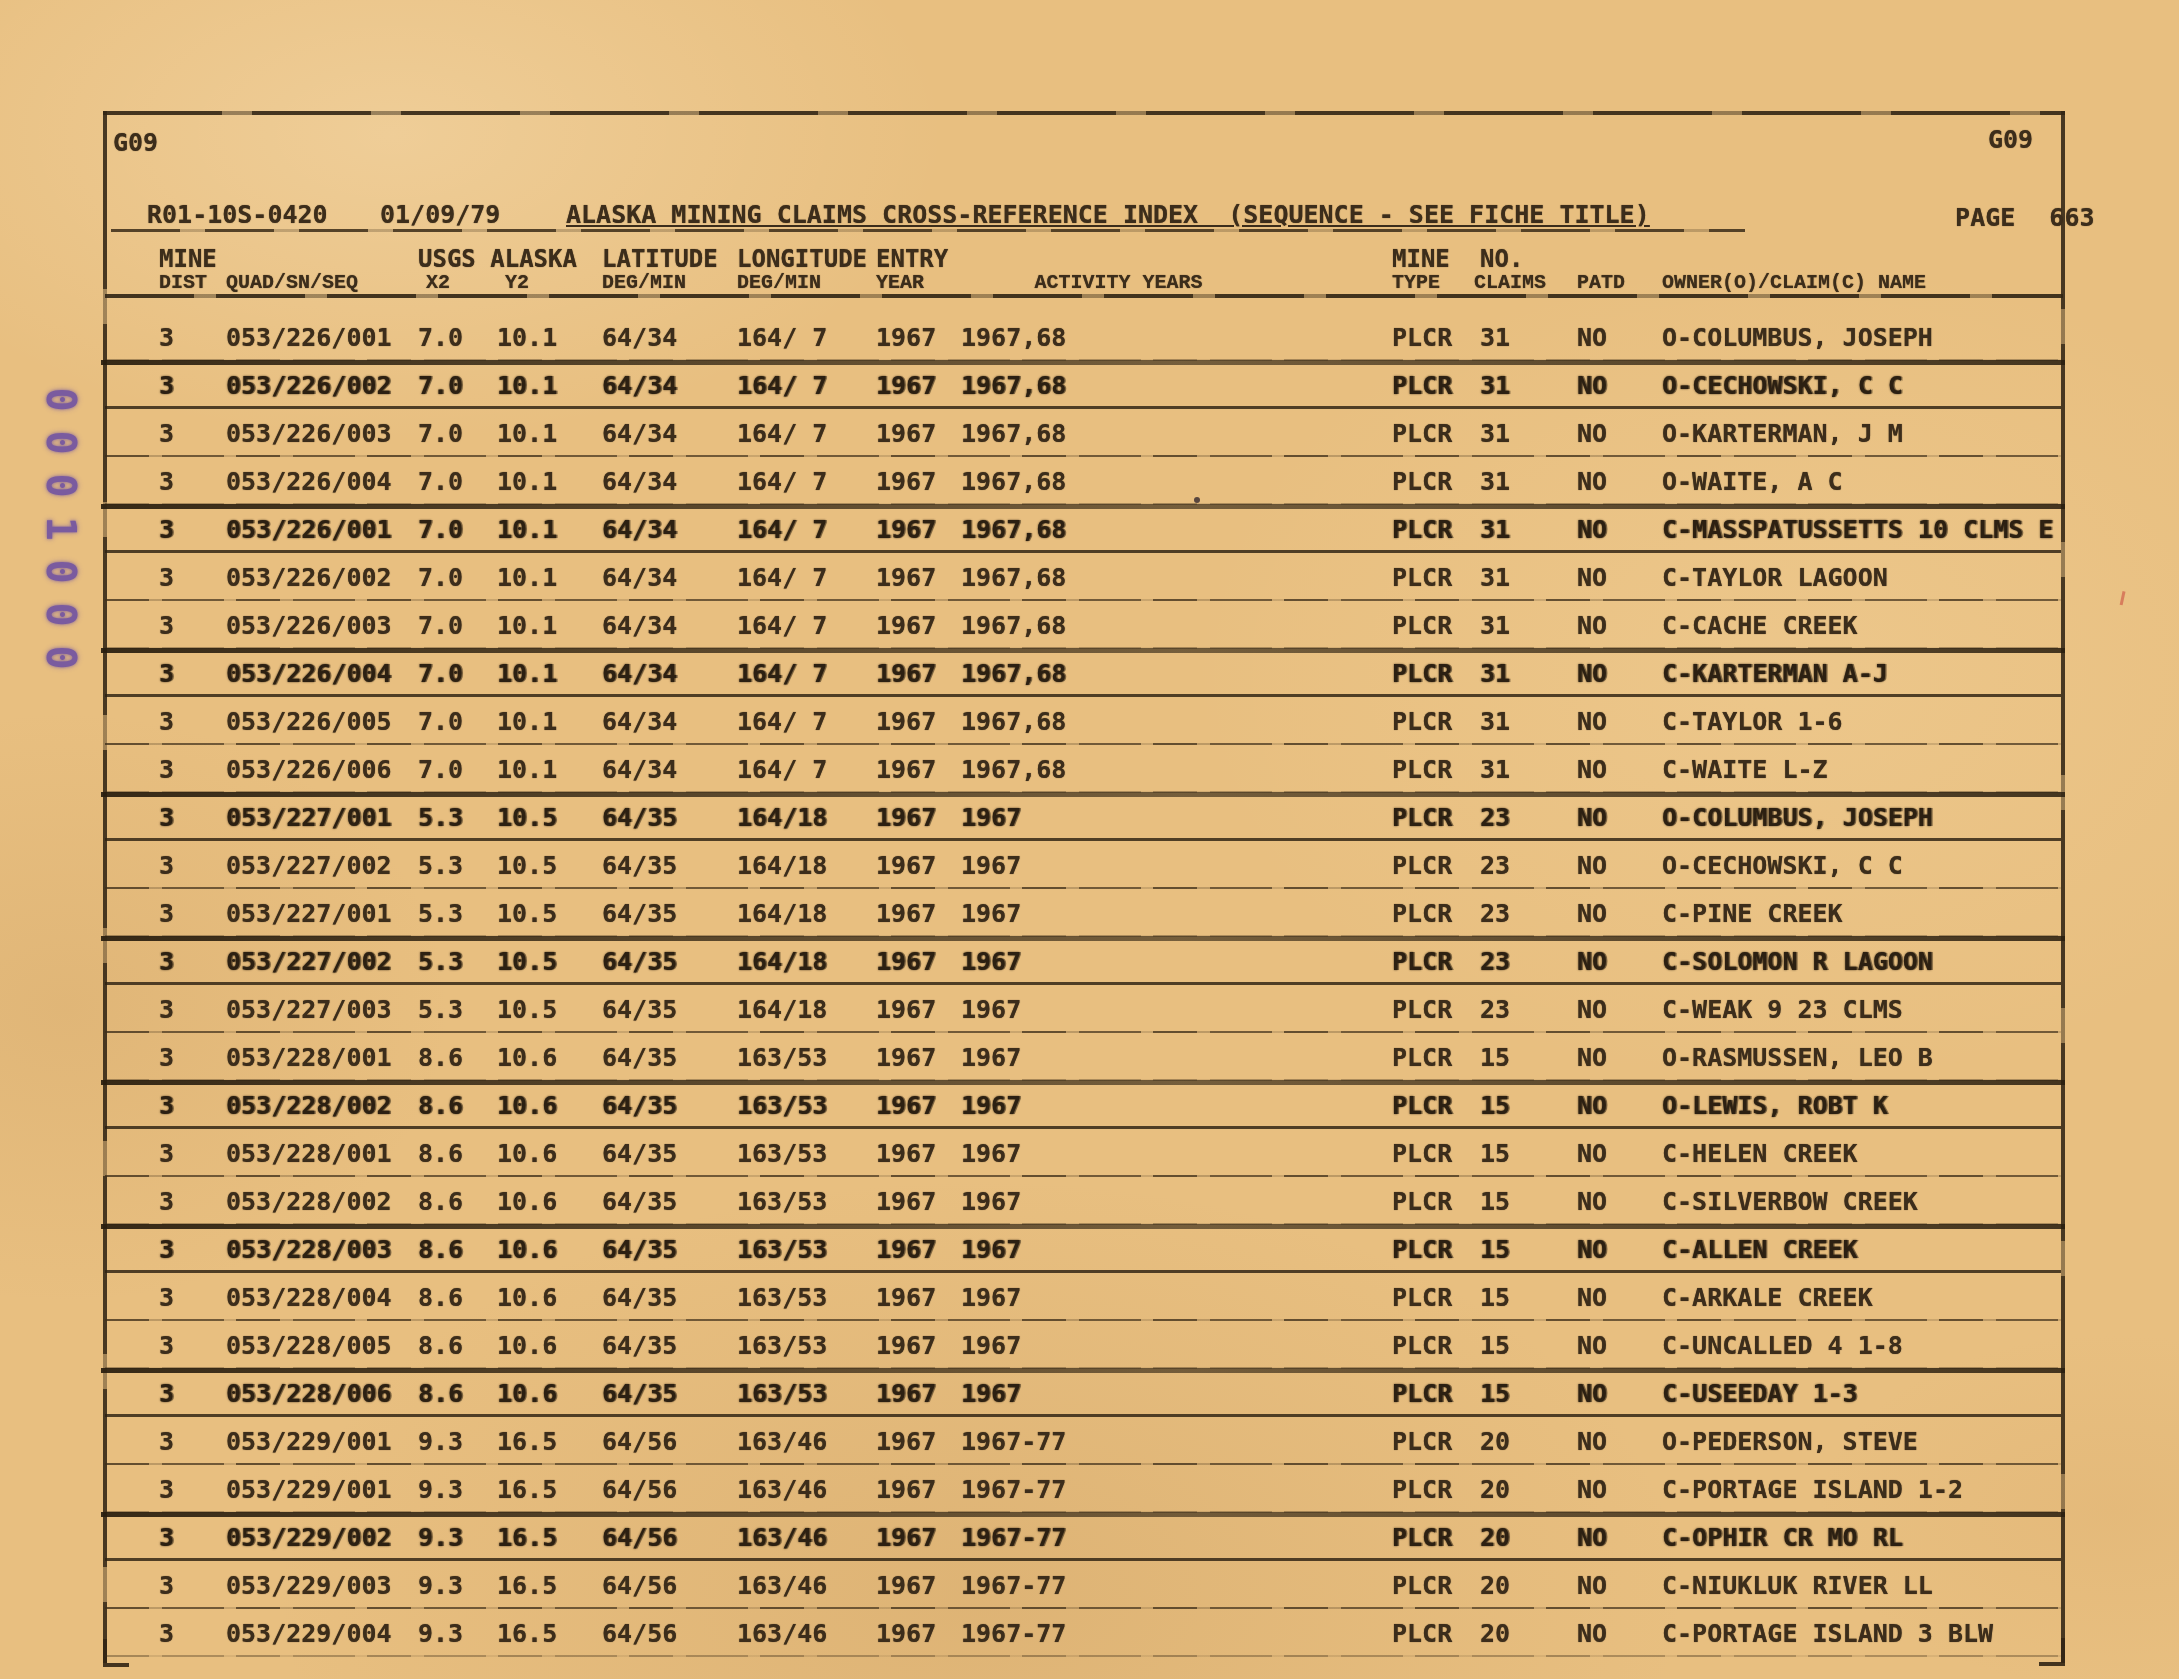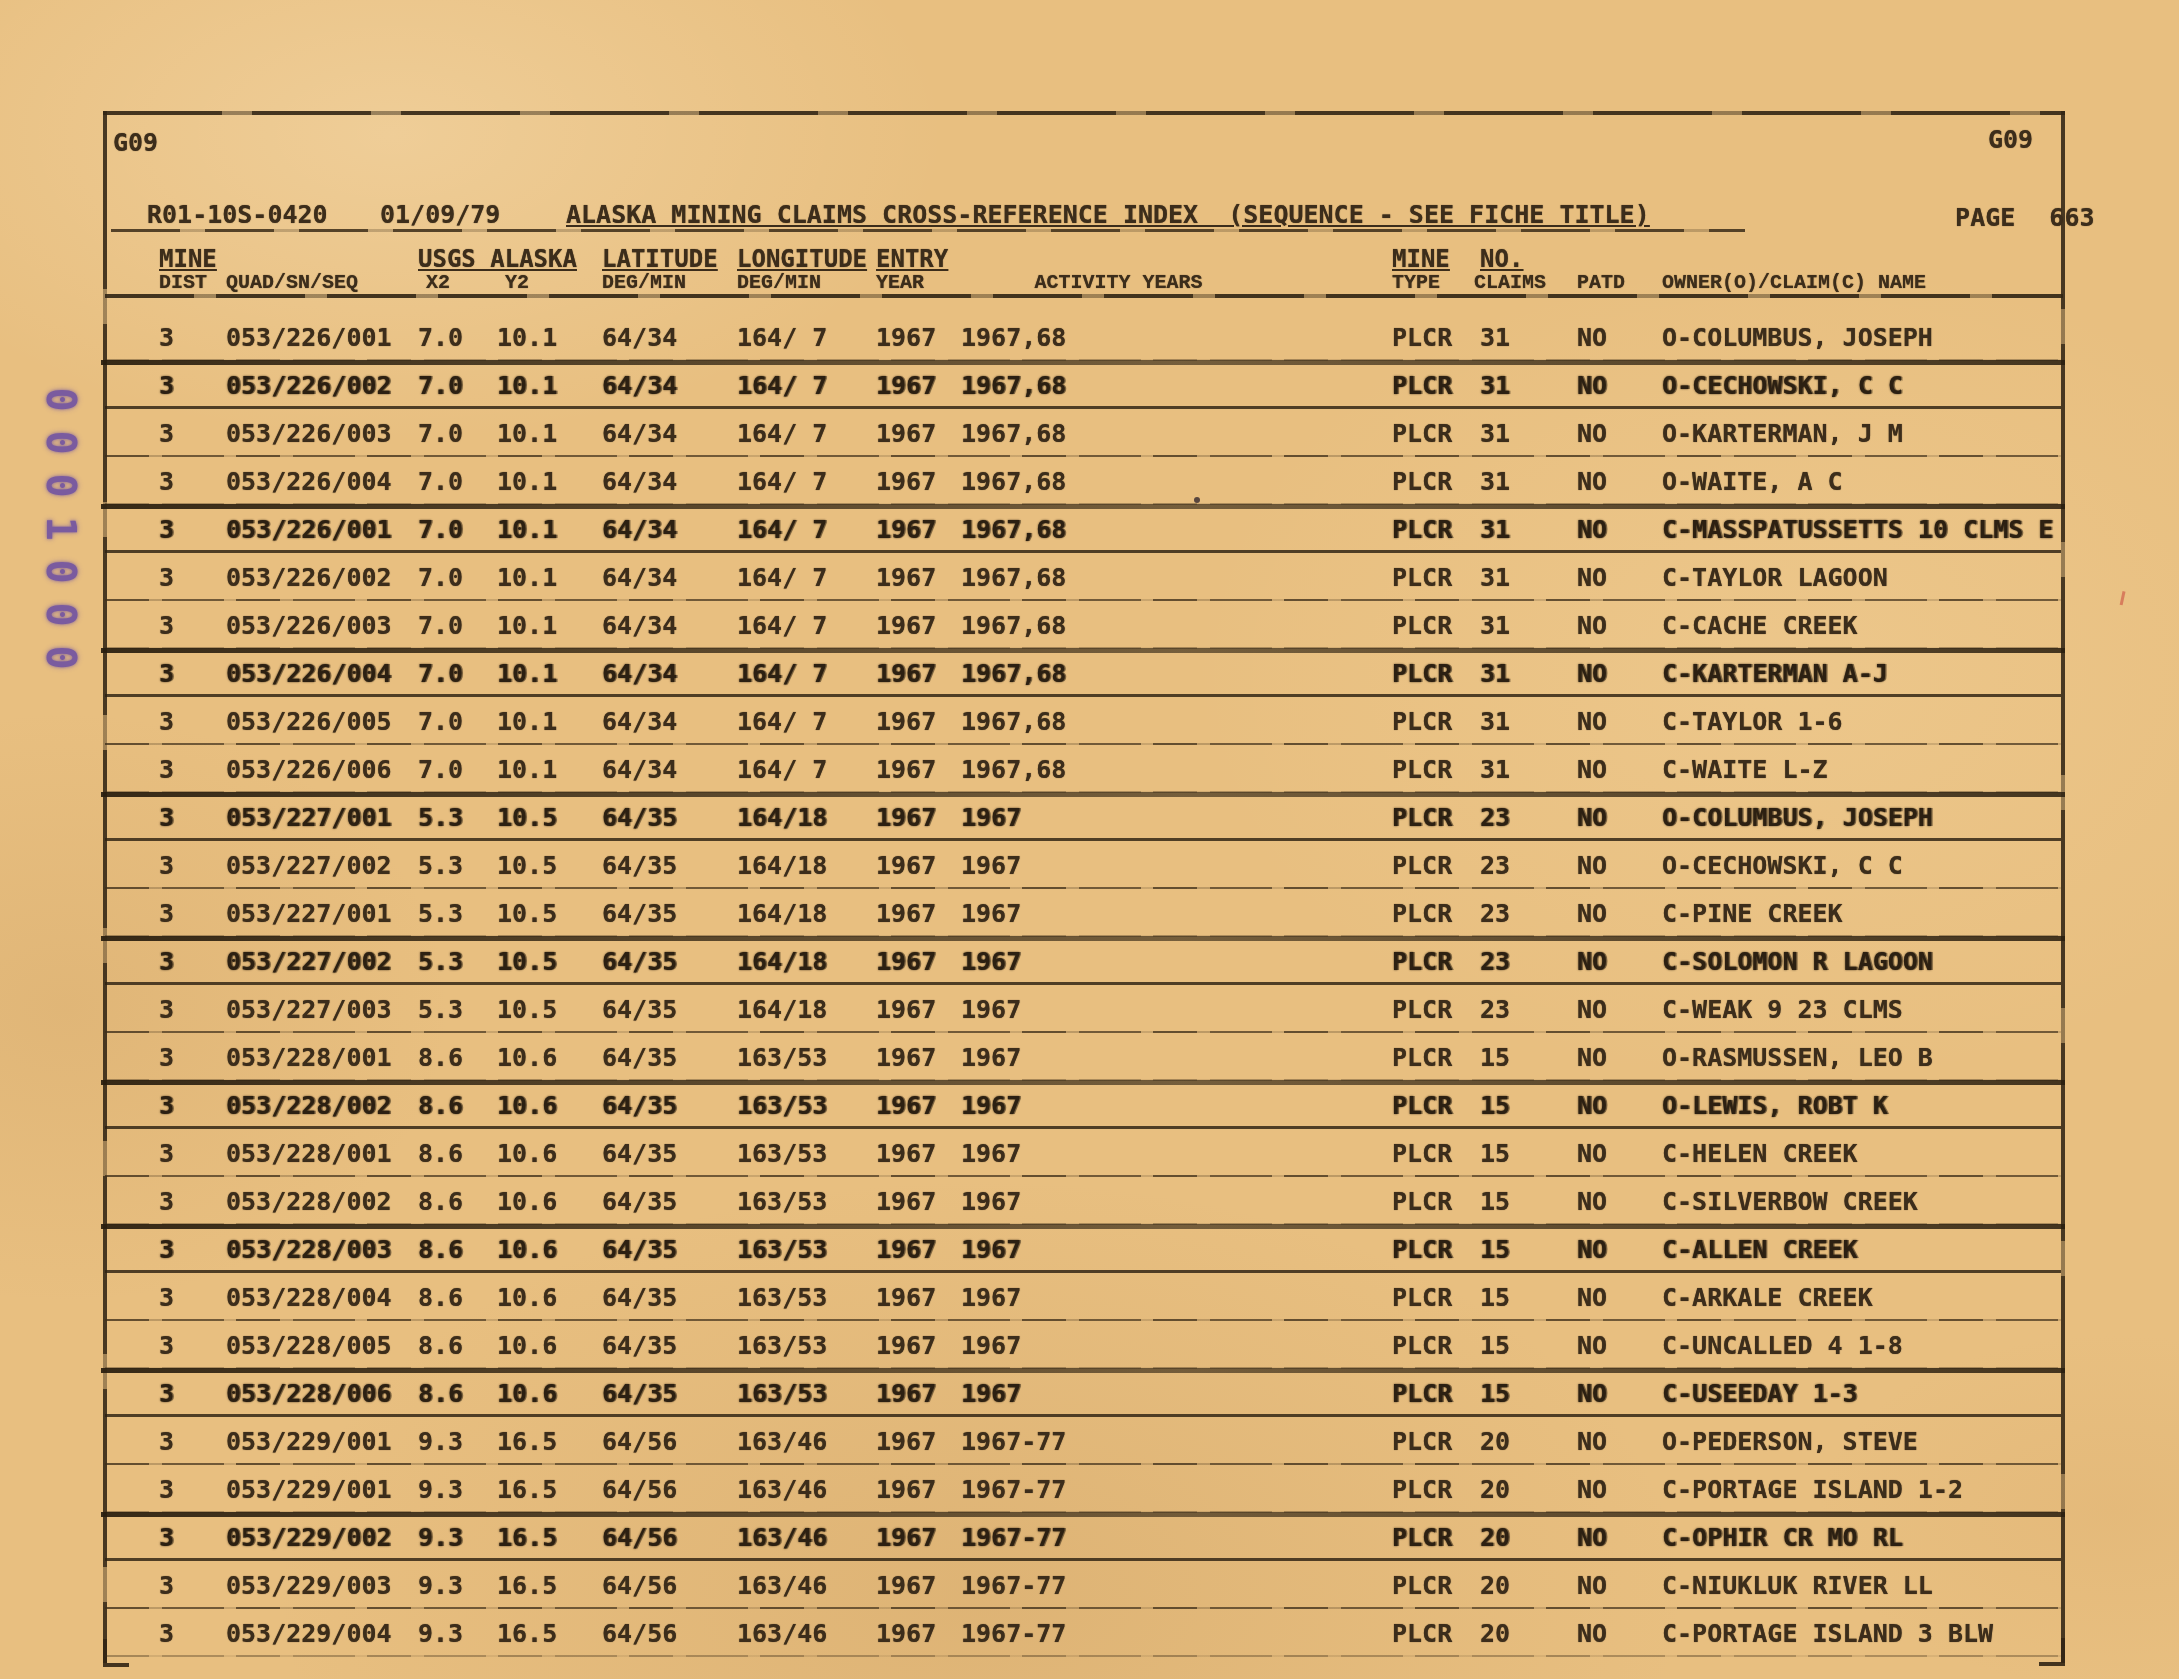--- a/index.html
+++ b/index.html
@@ -53,21 +53,21 @@
   .gridrow{
     display:grid;
     grid-template-columns:77px 190px 81px 97px 135px 139px 93px 315px 111px 87px 91px 83px auto;
     padding-left:46px; align-items:center;
   }
   .gridrow1{
     display:grid;
     grid-template-columns:77px 190px 178px 135px 139px 93px 315px 111px 87px 91px 83px auto;
     padding-left:46px; align-items:center;
   }
-  .hline1{position:absolute;left:103px;top:245px;width:1962px;height:26px;font-size:24px;text-decoration:underline;}
+  .hline1{position:absolute;left:103px;top:245px;width:1962px;height:26px;font-size:24px;}
   .hline2{position:absolute;left:103px;top:269px;width:1962px;height:26px;font-size:20px;font-family:Liberation Mono, monospace;}
   .header-underline{position:absolute;left:105px;top:294px;width:1958px;height:4px;
     background:repeating-linear-gradient(90deg, rgba(48,36,19,.9) 0 89px, rgba(48,36,19,.4) 89px 111px);}
 
   .tbody{position:absolute;left:103px;top:313px;width:1962px;}
   .row{position:relative;height:48px;font-size:25px;}
   .row::after{content:'';position:absolute;left:2px;right:4px;bottom:0;height:2.5px;
     background:repeating-linear-gradient(90deg, rgba(62,46,25,.78) 0 44px, rgba(62,46,25,.26) 44px 57px, rgba(62,46,25,.7) 57px 119px, rgba(62,46,25,.18) 119px 131px);}
   .row:nth-child(3n+1)::after{opacity:.5;}
   .row.smear::after{background:rgba(45,33,17,.82);height:3px;opacity:1;}

